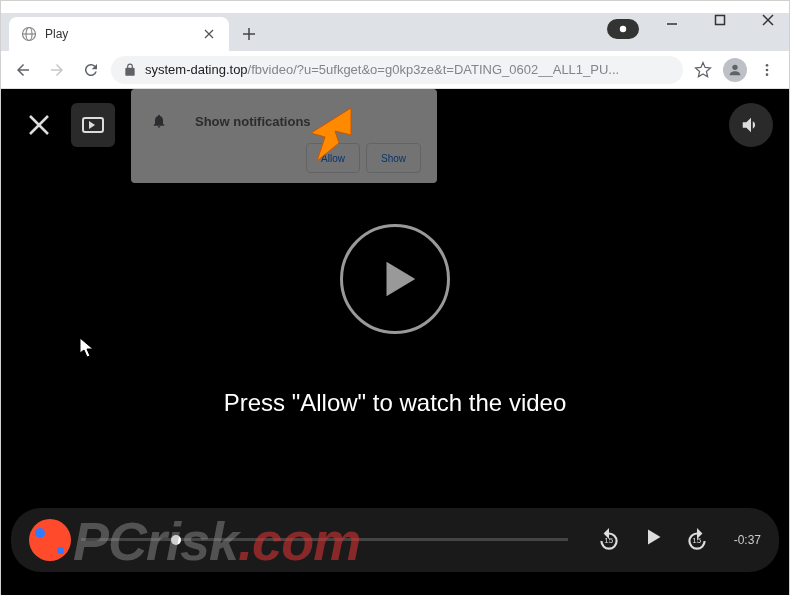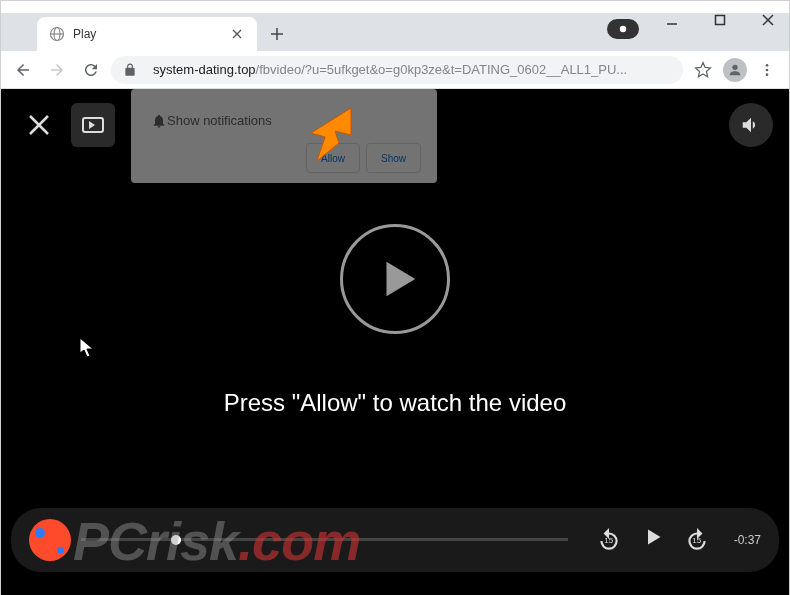--- a/index.html
+++ b/index.html
@@ -4,31 +4,31 @@
 <style>
 * { margin: 0; padding: 0; box-sizing: border-box; }
 body { width: 790px; height: 595px; font-family: -apple-system, "Segoe UI", Arial, sans-serif; background: #fff; overflow: hidden; position: relative; }
 
 .wnd { width: 790px; height: 595px; background: #fff; position: relative; border: 1px solid #d0d0d0; }
 .titlebar { height: 12px; background: #fff; position: relative; }
 .wctrl { position: absolute; right: 8px; top: 6px; display: flex; gap: 22px; align-items: center; z-index: 20; }
 .wctrl button { width: 26px; height: 26px; background: transparent; border: none; cursor: pointer; display: flex; align-items: center; justify-content: center; }
 
 .tabbar { height: 38px; background: #dee1e6; display: flex; align-items: flex-end; padding-left: 8px; position: relative; }
-.tab { height: 34px; width: 220px; background: #fff; border-radius: 8px 8px 0 0; display: flex; align-items: center; padding: 0 12px; gap: 8px; font-size: 12px; color: #333; margin-left: 28px; }
+.tab { height: 34px; width: 220px; background: #fff; border-radius: 8px 8px 0 0; display: flex; align-items: center; padding: 0 12px; gap: 8px; font-size: 12px; color: #333; }
 .tab .favicon { width: 16px; height: 16px; display: flex; align-items: center; justify-content: center; color: #777; }
 .tab .ttitle { flex: 1; }
 .tab .tclose { width: 16px; height: 16px; display: flex; align-items: center; justify-content: center; cursor: pointer; }
 .newtab { width: 28px; height: 28px; display: flex; align-items: center; justify-content: center; cursor: pointer; margin-left: 6px; margin-bottom: 3px; }
 .pillbtn { position: absolute; right: 150px; top: 6px; width: 32px; height: 20px; border-radius: 10px; background: #333; display: flex; align-items: center; justify-content: center; }
 
 .toolbar { height: 38px; background: #fff; border-bottom: 1px solid #e0e0e0; display: flex; align-items: center; padding: 0 8px; gap: 6px; }
 .tbtn { width: 28px; height: 28px; display: flex; align-items: center; justify-content: center; cursor: pointer; border-radius: 50%; }
 .tbtn.disabled { opacity: .35; }
-.omnibox { flex: 1; height: 28px; background: #f1f3f4; border-radius: 14px; display: flex; align-items: center; padding: 0 12px; font-size: 13px; color: #202124; gap: 16px; overflow: hidden; }
+.omnibox { flex: 1; height: 28px; background: #f1f3f4; border-radius: 14px; display: flex; align-items: center; padding: 0 12px; font-size: 13px; color: #202124; gap: 8px; overflow: hidden; }
 .omnibox .lock { color: #5f6368; }
 .omnibox .url { white-space: nowrap; overflow: hidden; text-overflow: ellipsis; flex: 1; }
 .omnibox .url .dom { color: #202124; }
 .omnibox .url .path { color: #80868b; }
 .avatar { width: 24px; height: 24px; border-radius: 50%; background: #bdc1c6; display: flex; align-items: center; justify-content: center; }
 
 .page { height: calc(595px - 12px - 38px - 38px); background: #000; position: relative; overflow: hidden; }
 
 .pbar-top { position: absolute; top: 0; left: 0; right: 0; padding: 14px 16px; display: flex; align-items: center; justify-content: space-between; }
 .pclose { width: 44px; height: 44px; display: flex; align-items: center; justify-content: center; cursor: pointer; }
@@ -39,21 +39,21 @@
 .bigplay { position: absolute; left: 50%; top: 190px; transform: translate(-50%, -50%); width: 110px; height: 110px; border: 3px solid #999; border-radius: 50%; display: flex; align-items: center; justify-content: center; cursor: pointer; }
 .bigplay svg { margin-left: 6px; }
 
 .prompt { position: absolute; left: 0; right: 0; top: 300px; text-align: center; color: #fff; font-size: 24px; font-weight: 400; }
 
 .cursor { position: absolute; left: 78px; top: 248px; }
 
 .notif { position: absolute; left: 130px; top: 0; width: 306px; background: #fff; border-radius: 4px; box-shadow: 0 2px 6px rgba(0,0,0,.3); padding: 14px 16px 10px; z-index: 5; }
 .notif .nhead { font-size: 14px; color: #202124; display: flex; justify-content: space-between; }
 .notif .nclose { cursor: pointer; }
-.notif .nbody { display: flex; gap: 0; padding: 10px 4px 4px; }
+.notif .nbody { display: flex; align-items: center; gap: 28px; padding: 10px 4px 4px; font-weight: bold; }
 .notif .nbody .bell { color: #5f6368; }
 .notif .ntext { font-size: 13px; color: #5f6368; }
 .notif .nbtns { display: flex; justify-content: flex-end; gap: 6px; padding-top: 10px; }
 .notif .nbtns button { height: 30px; padding: 0 14px; border: 1px solid #dadce0; background: #fff; border-radius: 4px; font-size: 10px; color: #1a73e8; cursor: pointer; }
 
 .dim { position: absolute; left: 130px; top: 0; width: 306px; height: 118px; background: rgba(0,0,0,.55); z-index: 6; }
 
 .bottombar { position: absolute; bottom: 24px; left: 10px; right: 10px; height: 64px; background: #1a1a1a; border-radius: 30px; display: flex; align-items: center; padding: 0 18px; gap: 10px; }
 .bcircle { width: 42px; height: 42px; border-radius: 50%; background: #ff4b2b; position: relative; flex-shrink: 0; }
 .bcircle::before { content: ""; position: absolute; left: 6px; top: 9px; width: 10px; height: 10px; background: #2e7bff; border-radius: 50%; }

